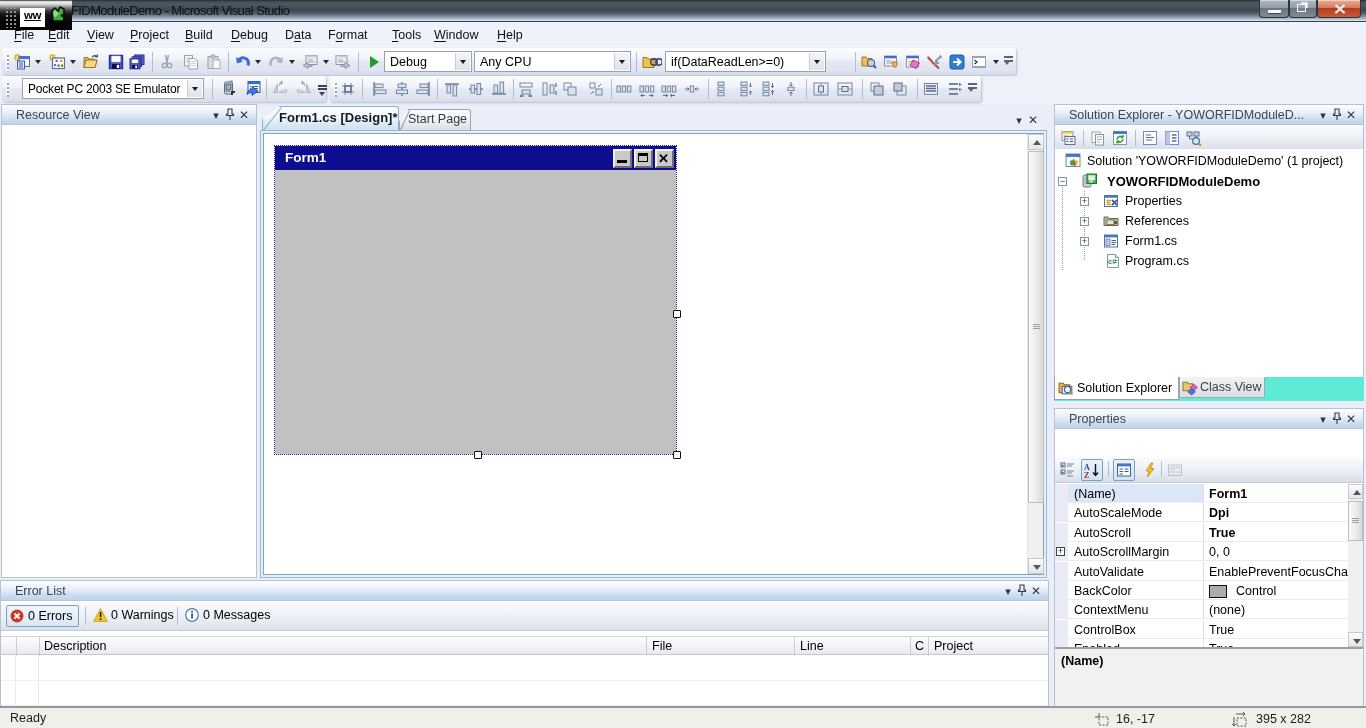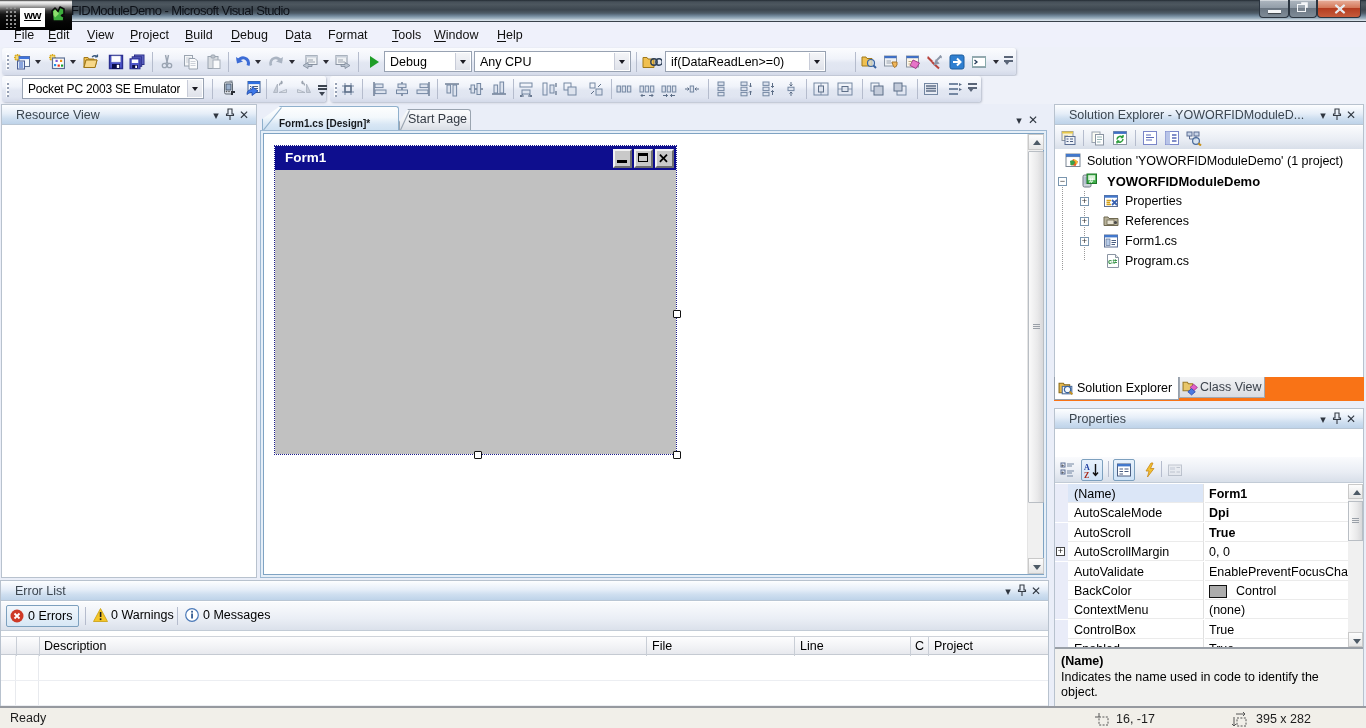--- a/index.html
+++ b/index.html
@@ -66,21 +66,21 @@
 #leftpanel { left:1px; top:104px; width:256px; height:474px; }
 
 
 #docarea { left:257px; top:104px; width:793px; height:474px; }
 #tabstrip { position:absolute; left:0; top:0; right:0; height:26px; }
 .dtab { position:absolute; top:2px; height:24px; font-size:12.5px; }
 #tab1 { left:5px; width:137px; z-index:2;
   clip-path:polygon(18px 0, 100% 0, 100% 100%, 0 100%, 0 55%);
   background:linear-gradient(180deg,#fdfefe 0%,#f3f8fc 45%,#d9e7f5 75%,#cfe1f2 100%);
   border:1px solid #8fb0cc; border-bottom:none; border-radius:3px 3px 0 0; }
-#tab1 .tt { position:absolute; left:16px; top:3px; font-weight:bold; font-size:10px; color:#15181c; white-space:nowrap;margin-top:8px; }
+#tab1 .tt { position:absolute; left:16px; top:3px; font-weight:bold; font-size:13px; color:#15181c; white-space:nowrap; }
 #tab2 { left:142px; width:72px; height:23px; top:5px; white-space:nowrap;
   clip-path:polygon(9px 0, 100% 0, 100% 100%, 0 100%, 0 55%);
   background:linear-gradient(180deg,#fbfcfd 0%,#eef0f4 50%,#d5dae2 100%);
   border:1px solid #9aa4b0; border-bottom:none; border-radius:3px 3px 0 0; }
 #tab2 .tt { position:absolute; left:8px; top:2px; color:#333a44; }
 #docbtns { position:absolute; right:10px; top:9px; color:#1c1f24; }
 #doccontent { position:absolute; left:3px; top:26px; right:3px; bottom:0;
   border:1px solid #9db8d2; background:#e6eff8; padding:2px; }
 #docinner { position:absolute; left:2px; top:2px; right:2px; bottom:2px; border:1px solid #7fa3c3; background:#fff; }
 #docvsb { position:absolute; right:0; top:0; width:16px; bottom:0; background:#f0f0f0; border-left:1px solid #e4e4e4; }
@@ -637,21 +637,21 @@
             <path d="M2.5 1.5 L10.5 1.5 L13.5 4.5 L13.5 14.5 L2.5 14.5 Z" fill="#fff" stroke="#8a94a2"></path>
             <path d="M10.5 1.5 L10.5 4.5 L13.5 4.5" fill="#e8e8e8" stroke="#8a94a2"></path>
             <text x="3" y="11" font-size="7.5" font-weight="bold" fill="#2e8e3e" font-family="Liberation Sans">c#</text>
             <path d="M9.5 7.5 L12 7.5 M9.5 9.5 L12 9.5" stroke="#2e8e3e" stroke-width="0.9"></path>
           </svg>
           <span style="position:absolute;left:70px;top:3px">Program.cs</span>
         </div>
       </div>
   </div>
 
-  <div style="position:absolute;left:0;top:273px;width:310px;height:24px;background:#f97316">
+  <div style="position:absolute;left:0;top:273px;width:310px;height:24px;background:#5eead4">
     <div style="position:absolute;left:0;top:0;width:125px;height:23px;background:#fff;border:1px solid #97a1ad;border-top:none;font-size:12.5px">
       <svg style="position:absolute;left:3px;top:3px" width="17" height="17" viewBox="0 0 16 16">
           <path d="M1 12 L1 3 L5 3 L6 4.5 L11 4.5 L11 12 Z" fill="#e8b94a" stroke="#8a6a18"></path>
           <rect x="4" y="6" width="9" height="7" fill="#f4f8fc" stroke="#4a6a9a"></rect>
           <circle cx="9" cy="9" r="3" fill="none" stroke="#3863a0" stroke-width="1.2"></circle>
           <path d="M11 11 L13.5 13.5" stroke="#c89018" stroke-width="1.8"></path>
         </svg>
         <span style="position:absolute;left:22px;top:4px">Solution Explorer</span>
     </div>
     <div style="position:absolute;left:125px;top:0;width:86px;height:21px;background:linear-gradient(180deg,#f2f3f5,#d9dce2);border:1px solid #a0a8b2;border-top:none;font-size:12.5px;color:#3c434c">
@@ -776,21 +776,20 @@
           <div style="position:absolute;right:0;top:17px;width:15px;height:40px;background:linear-gradient(90deg,#fafafa,#e9e9ea 60%,#d8d8da);border:1px solid #b9bec4">
             <div style="position:absolute;left:3px;top:16px;width:7px;height:1px;background:#9aa0a8;box-shadow:0 2px 0 #9aa0a8,0 4px 0 #9aa0a8"></div>
           </div>
           <div class="sbarrow" style="left:auto;right:0;width:15px;height:15px;bottom:0;top:auto">
             <span style="position:absolute;left:3.5px;top:6px;border-left:4px solid transparent;border-right:4px solid transparent;border-top:5px solid #4d5a66"></span>
           </div>
         </div>
       </div>
     <div style="position:absolute;left:0;top:238px;right:0;bottom:0;background:#f1f1ef;border-top:2px solid #9aa0a8;font-size:12.5px">
       <div style="position:absolute;left:6px;top:5px;font-weight:bold">(Name)</div>
-      <div style="position:absolute;left:6px;top:21px;right:4px;line-height:15px">Indicates the name used in code to identify the object.</div>
     </div>
   </div>
 </div>
 
 <div class="abs panel" id="errlist">
   <div class="phead">
       <span class="ptitle">Error List</span>
     <span class="hbtns"><span class="hico">▾</span><span class="hico"><svg width="10" height="13" viewBox="0 0 10 13" style="vertical-align:-2px">
             <path d="M3 1 L7 1 L7 6 L8.5 6 L8.5 7.5 L1.5 7.5 L1.5 6 L3 6 Z" fill="none" stroke="#333a44" stroke-width="1.1"></path>
             <path d="M5 7.5 L5 12" stroke="#333a44" stroke-width="1.1"></path>

